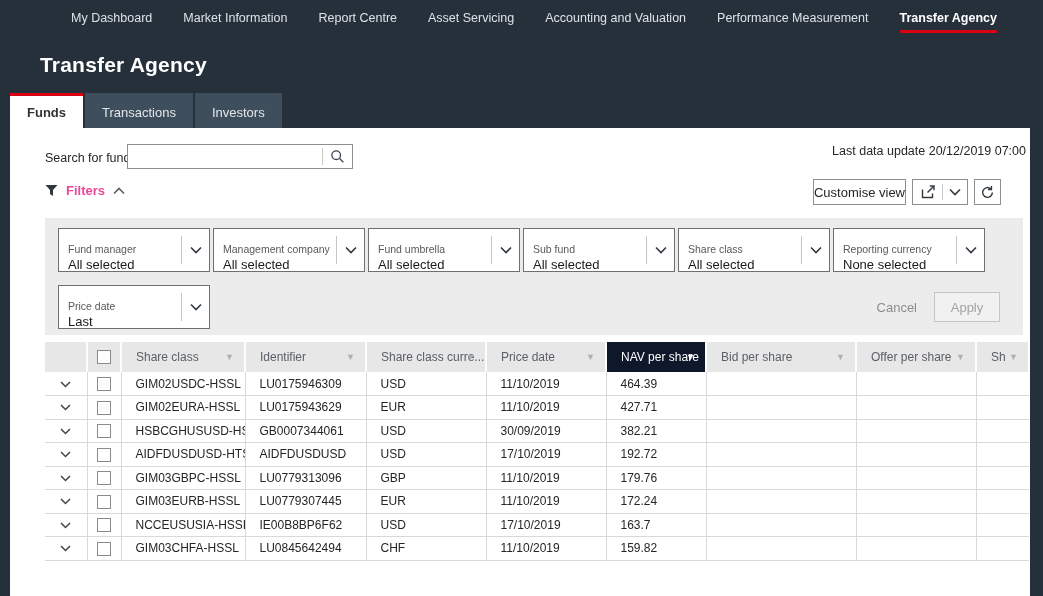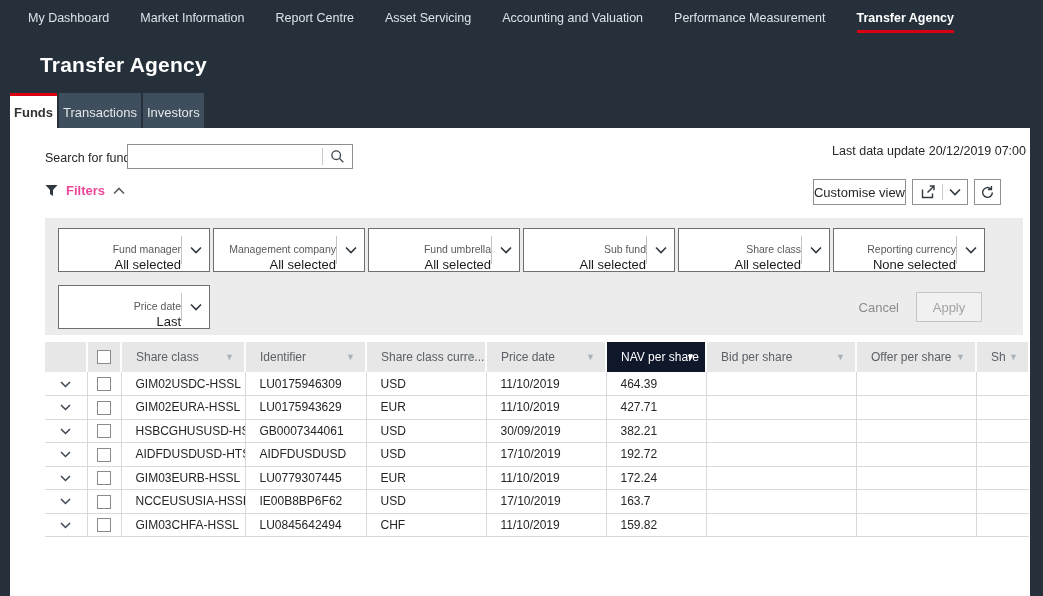--- a/index.html
+++ b/index.html
@@ -3,34 +3,34 @@
 <meta charset="utf-8">
 <style>
   * { margin:0; padding:0; box-sizing:border-box; }
   html,body { width:1043px; height:596px; }
   body {
     font-family:"Liberation Sans","DejaVu Sans",sans-serif;
     background:#25303b; color:#252525; overflow:hidden; position:relative;
   }
   
   .topnav { position:absolute; left:0; top:0; width:1043px; height:35px;
-    display:flex; align-items:stretch; gap:31px; padding-left:28px; background:#25303b; }
+    display:flex; align-items:stretch; gap:31px; padding-left:71px; background:#25303b; }
   .nav-item { display:flex; align-items:center; position:relative; color:#dde2e7;
     font-size:12.5px; cursor:pointer; white-space:nowrap; text-decoration:none; }
   .nav-item.active { color:#ffffff; font-weight:bold; }
   .nav-item.active::after { content:""; position:absolute; left:0; right:0; bottom:2px;
     height:3px; background:#db0011; }
   
   .page-title { position:absolute; left:40px; top:53px; color:#ffffff;
     font-size:21px; font-weight:bold; letter-spacing:.2px; }
   
   .tabbar { position:absolute; left:10px; top:93px; height:35px; display:flex; gap:2px; }
   .tab { display:flex; align-items:center; justify-content:center; height:35px;
     background:#3f4e5c; color:#e2e7eb; font-size:13px; cursor:pointer;
-    padding:0 4px; border-top:3px solid transparent; }
+    padding:0 17px; border-top:3px solid transparent; }
   .tab.active { background:#ffffff; color:#333333; font-weight:bold; border-top:3px solid #db0011; }
   
   .content { position:absolute; left:10px; top:128px; width:1020px; height:468px;
     background:#ffffff; overflow:hidden; }
   .search-label { position:absolute; left:35px; top:23px; font-size:12.5px; color:#262626; }
   .search-box { position:absolute; left:117px; top:16px; width:226px; height:25px;
     border:1px solid #8f8f8f; background:#fff; display:flex; align-items:center; }
   .search-box input { flex:1 1 auto; min-width:0; border:none; outline:none; height:100%;
     padding:0 6px; font-size:12.5px; font-family:inherit; }
   .search-btn { width:30px; height:17px; display:flex; align-items:center; justify-content:center;
@@ -46,28 +46,28 @@
   .btn.customise { padding:0 0; }
   .btn.split { width:56px; justify-content:center; gap:0; }
   .btn.split .sep { width:1px; height:16px; background:#c9c9c9; margin:0 6px; }
   .btn.icon-only { width:27px; justify-content:center; }
   
   .filter-panel { position:absolute; left:35px; top:90px; width:978px; height:117px;
     background:#ececec; }
   .dd-row1 { position:absolute; left:13px; top:10px; display:flex; gap:3px; }
   .dd { width:152px; height:44px; background:#fff; border:1px solid #6f6f6f;
     display:flex; align-items:center; cursor:pointer; }
-  .dd-text { flex:1; padding:20px 0 5px 9px; overflow:hidden;text-align:right; }
+  .dd-text { flex:1; padding:20px 0 5px 9px; overflow:hidden; }
   .dd-label { font-size:10.5px; color:#595959; white-space:nowrap; }
   .dd-value { font-size:13px; font-weight:normal; color:#1a1a1a; margin-top:2px; white-space:nowrap; }
   .dd-chev { width:28px; align-self:stretch; display:flex; align-items:center; justify-content:center;
     border-left:1px solid #c4c4c4; margin:7px 0; }
   .dd-row2 { position:absolute; left:13px; top:67px; width:952px; display:flex; align-items:center; }
   .link-cancel { margin-left:auto; font-size:13px; color:#8c8c8c; cursor:pointer; }
-  .btn-apply { margin-left:17px; margin-right:28px; width:66px; height:30px; background:#f1f1f1;
+  .btn-apply { margin-left:17px; margin-right:10px; width:66px; height:30px; background:#f1f1f1;
     border:1px solid #c6c6c6; color:#a3a3a3; font-size:13px; font-family:inherit; cursor:default; }
   
   .table-wrap { position:absolute; left:35px; top:214px; width:985px; height:254px; overflow:hidden; }
   table { border-collapse:collapse; table-layout:fixed; width:985px; }
   col.w0{width:42px} col.w1{width:34px} col.w2{width:124px} col.w3{width:121px}
   col.w4{width:120px} col.w5{width:120px} col.w6{width:100px} col.w7{width:150px}
   col.w8{width:120px}
   thead th { height:30px; background:#e7e7e8; color:#5a6066; font-size:12px; font-weight:normal;
     text-align:left; padding:0 0 0 14px; border-right:2px solid #fdfdfd; cursor:pointer;
     white-space:nowrap; overflow:hidden; position:relative; }
@@ -390,20 +390,38 @@
             <td class="c3">AIDFDUSDUSD</td>
             <td class="c4">USD</td>
             <td class="c5">17/10/2019</td>
             <td class="c6">192.72</td>
             <td class="c7"></td>
             <td class="c8"></td>
             <td class="c9"></td>
           </tr>
 
 
+          <tr>
+            <td class="c0">
+              <span class="rowchev">
+                <svg width="11" height="7" viewBox="0 0 11 7">
+                  <path d="M1 1 L5.5 5.5 L10 1" fill="none" stroke="#3c4650" stroke-width="1.5"></path>
+                </svg>
+              </span>
+            </td>
+            <td class="c1"><span class="cb"></span></td>
+            <td class="c2">GIM03GBPC-HSSL</td>
+            <td class="c3">LU0779313096</td>
+            <td class="c4">GBP</td>
+            <td class="c5">11/10/2019</td>
+            <td class="c6">179.76</td>
+            <td class="c7"></td>
+            <td class="c8"></td>
+            <td class="c9"></td>
+          </tr>
 
           <tr>
             <td class="c0">
               <span class="rowchev">
                 <svg width="11" height="7" viewBox="0 0 11 7">
                   <path d="M1 1 L5.5 5.5 L10 1" fill="none" stroke="#3c4650" stroke-width="1.5"></path>
                 </svg>
               </span>
             </td>
             <td class="c1"><span class="cb"></span></td>

